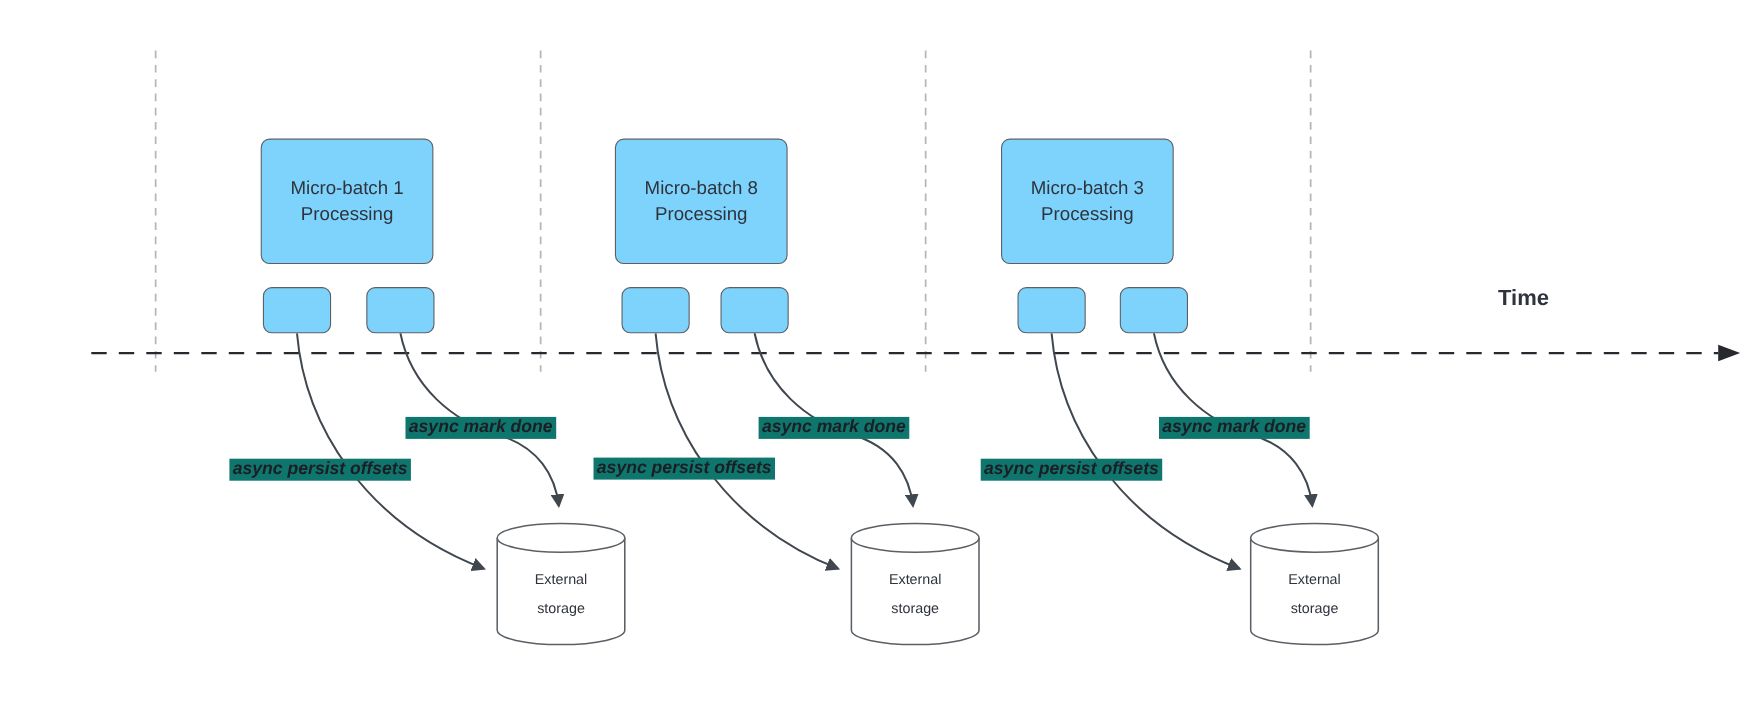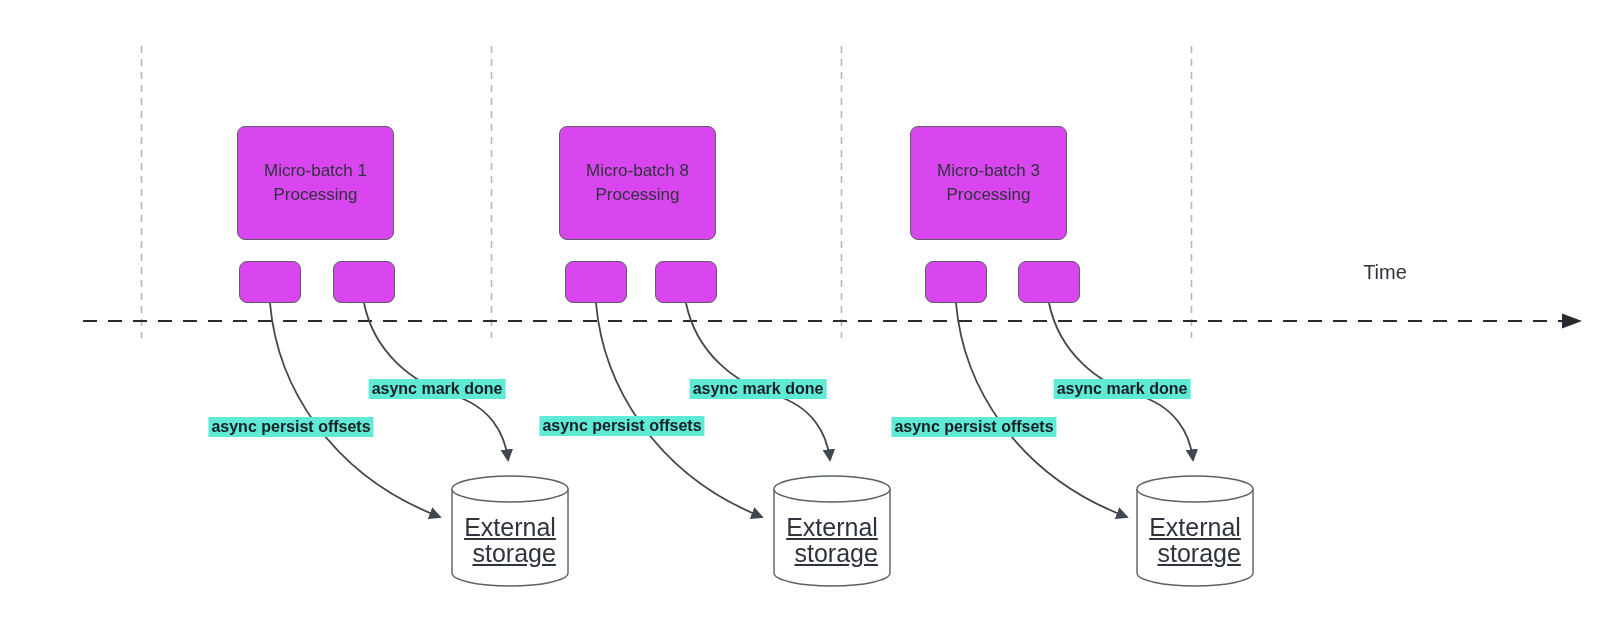--- a/index.html
+++ b/index.html
@@ -2,39 +2,40 @@
 <html><head>
 <meta charset="utf-8">
 <style>
   html,body{margin:0;padding:0;background:#ffffff;}
   #canvas{
     position:relative;width:1600px;height:642px;background:#ffffff;overflow:hidden;
     font-family:"Liberation Sans","DejaVu Sans",sans-serif;color:#2e333c;
   }
   #diagram-svg{position:absolute;left:0;top:0;width:1600px;height:642px;}
   .node{
-    position:absolute;background:#d946ef;border:1px solid #5a6066;border-radius:8px;
+    position:absolute;background:#7dd3fc;border:1px solid #5a6066;border-radius:8px;
     box-sizing:border-box;
   }
   .proc-box{width:157px;height:114px;top:126px;display:flex;align-items:center;justify-content:center;}
   .proc-title{
     font-size:17px;line-height:24px;text-align:center;color:#2e333c;white-space:pre-line;
   }
   .commit-box{width:62px;height:42px;top:261px;border-radius:8px;}
   .edge-label{
-    position:absolute;transform:translate(-50%,-50%);background:#5eead4;
+    position:absolute;transform:translate(-50%,-50%);background:#0f766e;
     font-size:16px;font-weight:bold;color:#1b1e24;white-space:nowrap;
     padding:1px 3px;
+    font-style:italic;
   }
   .storage-label{
     position:absolute;transform:translate(-50%,-50%);
-    font-size:25px;line-height:26px;text-align:right;color:#2e333c;white-space:pre-line;text-decoration:underline;
+    font-size:13px;line-height:26px;text-align:center;color:#2e333c;white-space:pre-line;
   }
   .time-label{
-    position:absolute;transform:translate(-50%,-50%);font-size:20px;color:#2e333c;
+    position:absolute;transform:translate(-50%,-50%);font-size:20px;color:#2e333c;font-weight:bold;
   }
 </style>
 </head>
 <body>
 
 <div id="canvas">
 
   <svg id="diagram-svg" viewBox="0 0 1600 642" xmlns="http://www.w3.org/2000/svg">
     <defs>
       <marker id="arrow" viewBox="0 0 10 10" refX="8.5" refY="5" markerWidth="7" markerHeight="7" orient="auto-start-reverse">

